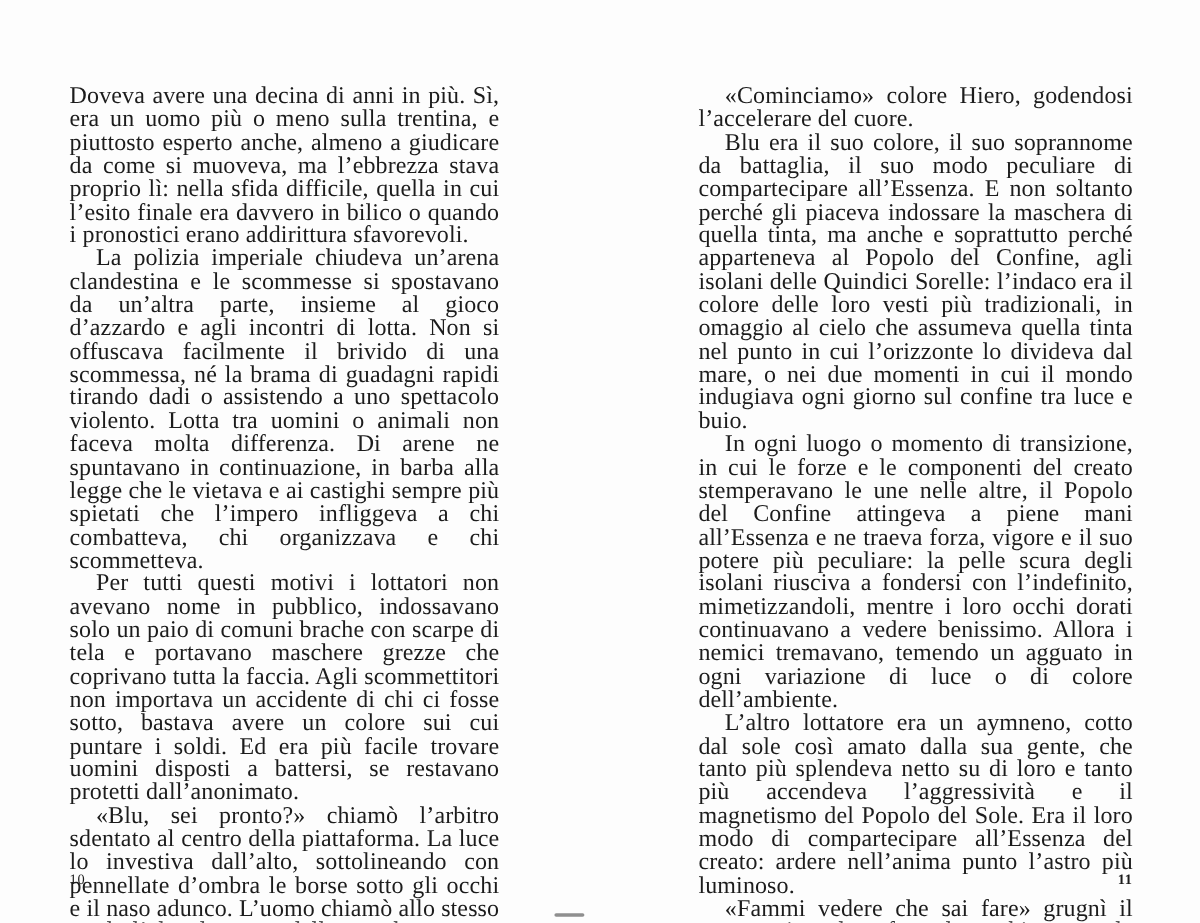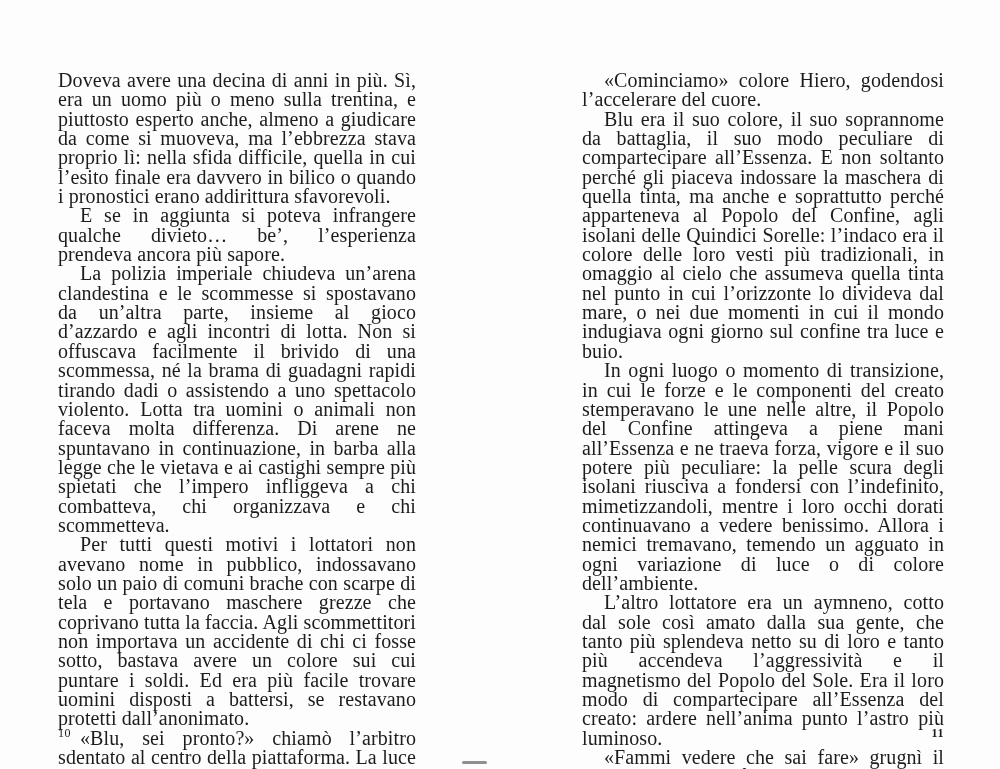--- a/index.html
+++ b/index.html
@@ -44,21 +44,20 @@
     height:3px;
     border-radius:1.5px;
     background:var(--handle);
   }
 </style>
 </head>
 <body>
 
 <div class="page-text page-text-left">
   <p class="para no-indent">Doveva avere una decina di anni in più. Sì, era un uomo più o meno sulla trentina, e piuttosto esperto anche, almeno a giudicare da come si muoveva, ma l’ebbrezza stava proprio lì: nella sfida difficile, quella in cui l’esito finale era davvero in bilico o quando i pronostici erano addirittura sfavorevoli.</p>
-  <p class="para">E se in aggiunta si poteva infrangere qualche divieto… be’, l’esperienza prendeva ancora più sapore.</p>
   <p class="para">La polizia imperiale chiudeva un’arena clandestina e le scommesse si spostavano da un’altra parte, insieme al gioco d’azzardo e agli incontri di lotta. Non si offuscava facilmente il brivido di una scommessa, né la brama di guadagni rapidi tirando dadi o assistendo a uno spettacolo violento. Lotta tra uomini o animali non faceva molta differenza. Di arene ne spuntavano in continuazione, in barba alla legge che le vietava e ai castighi sempre più spietati che l’impero infliggeva a chi combatteva, chi organizzava e chi scommetteva.</p>
   <p class="para">Per tutti questi motivi i lottatori non avevano nome in pubblico, indossavano solo un paio di comuni brache con scarpe di tela e portavano maschere grezze che coprivano tutta la faccia. Agli scommettitori non importava un accidente di chi ci fosse sotto, bastava avere un colore sui cui puntare i soldi. Ed era più facile trovare uomini disposti a battersi, se restavano protetti dall’anonimato.</p>
   <p class="para">«Blu, sei pronto?» chiamò l’arbitro sdentato al centro della piattaforma. La luce lo investiva dall’alto, sottolineando con pennellate d’ombra le borse sotto gli occhi e il naso adunco. L’uomo chiamò allo stesso modo l’altro lottatore dalla maschera rossa, facendogli cenno di avvicinarsi con la mano sporca e callosa.</p>
 </div>
 
 <div class="page-text page-text-right">
   <p class="para">«Cominciamo» colore Hiero, godendosi l’accelerare del cuore.</p>
   <p class="para">Blu era il suo colore, il suo soprannome da battaglia, il suo modo peculiare di compartecipare all’Essenza. E non soltanto perché gli piaceva indossare la maschera di quella tinta, ma anche e soprattutto perché apparteneva al Popolo del Confine, agli isolani delle Quindici Sorelle: l’indaco era il colore delle loro vesti più tradizionali, in omaggio al cielo che assumeva quella tinta nel punto in cui l’orizzonte lo divideva dal mare, o nei due momenti in cui il mondo indugiava ogni giorno sul confine tra luce e buio.</p>
   <p class="para">In ogni luogo o momento di transizione, in cui le forze e le componenti del creato stemperavano le une nelle altre, il Popolo del Confine attingeva a piene mani all’Essenza e ne traeva forza, vigore e il suo potere più peculiare: la pelle scura degli isolani riusciva a fondersi con l’indefinito, mimetizzandoli, mentre i loro occhi dorati continuavano a vedere benissimo. Allora i nemici tremavano, temendo un agguato in ogni variazione di luce o di colore dell’ambiente.</p>
   <p class="para">L’altro lottatore era un aymneno, cotto dal sole così amato dalla sua gente, che tanto più splendeva netto su di loro e tanto più accendeva l’aggressività e il magnetismo del Popolo del Sole. Era il loro modo di compartecipare all’Essenza del creato: ardere nell’anima punto l’astro più luminoso.</p>

